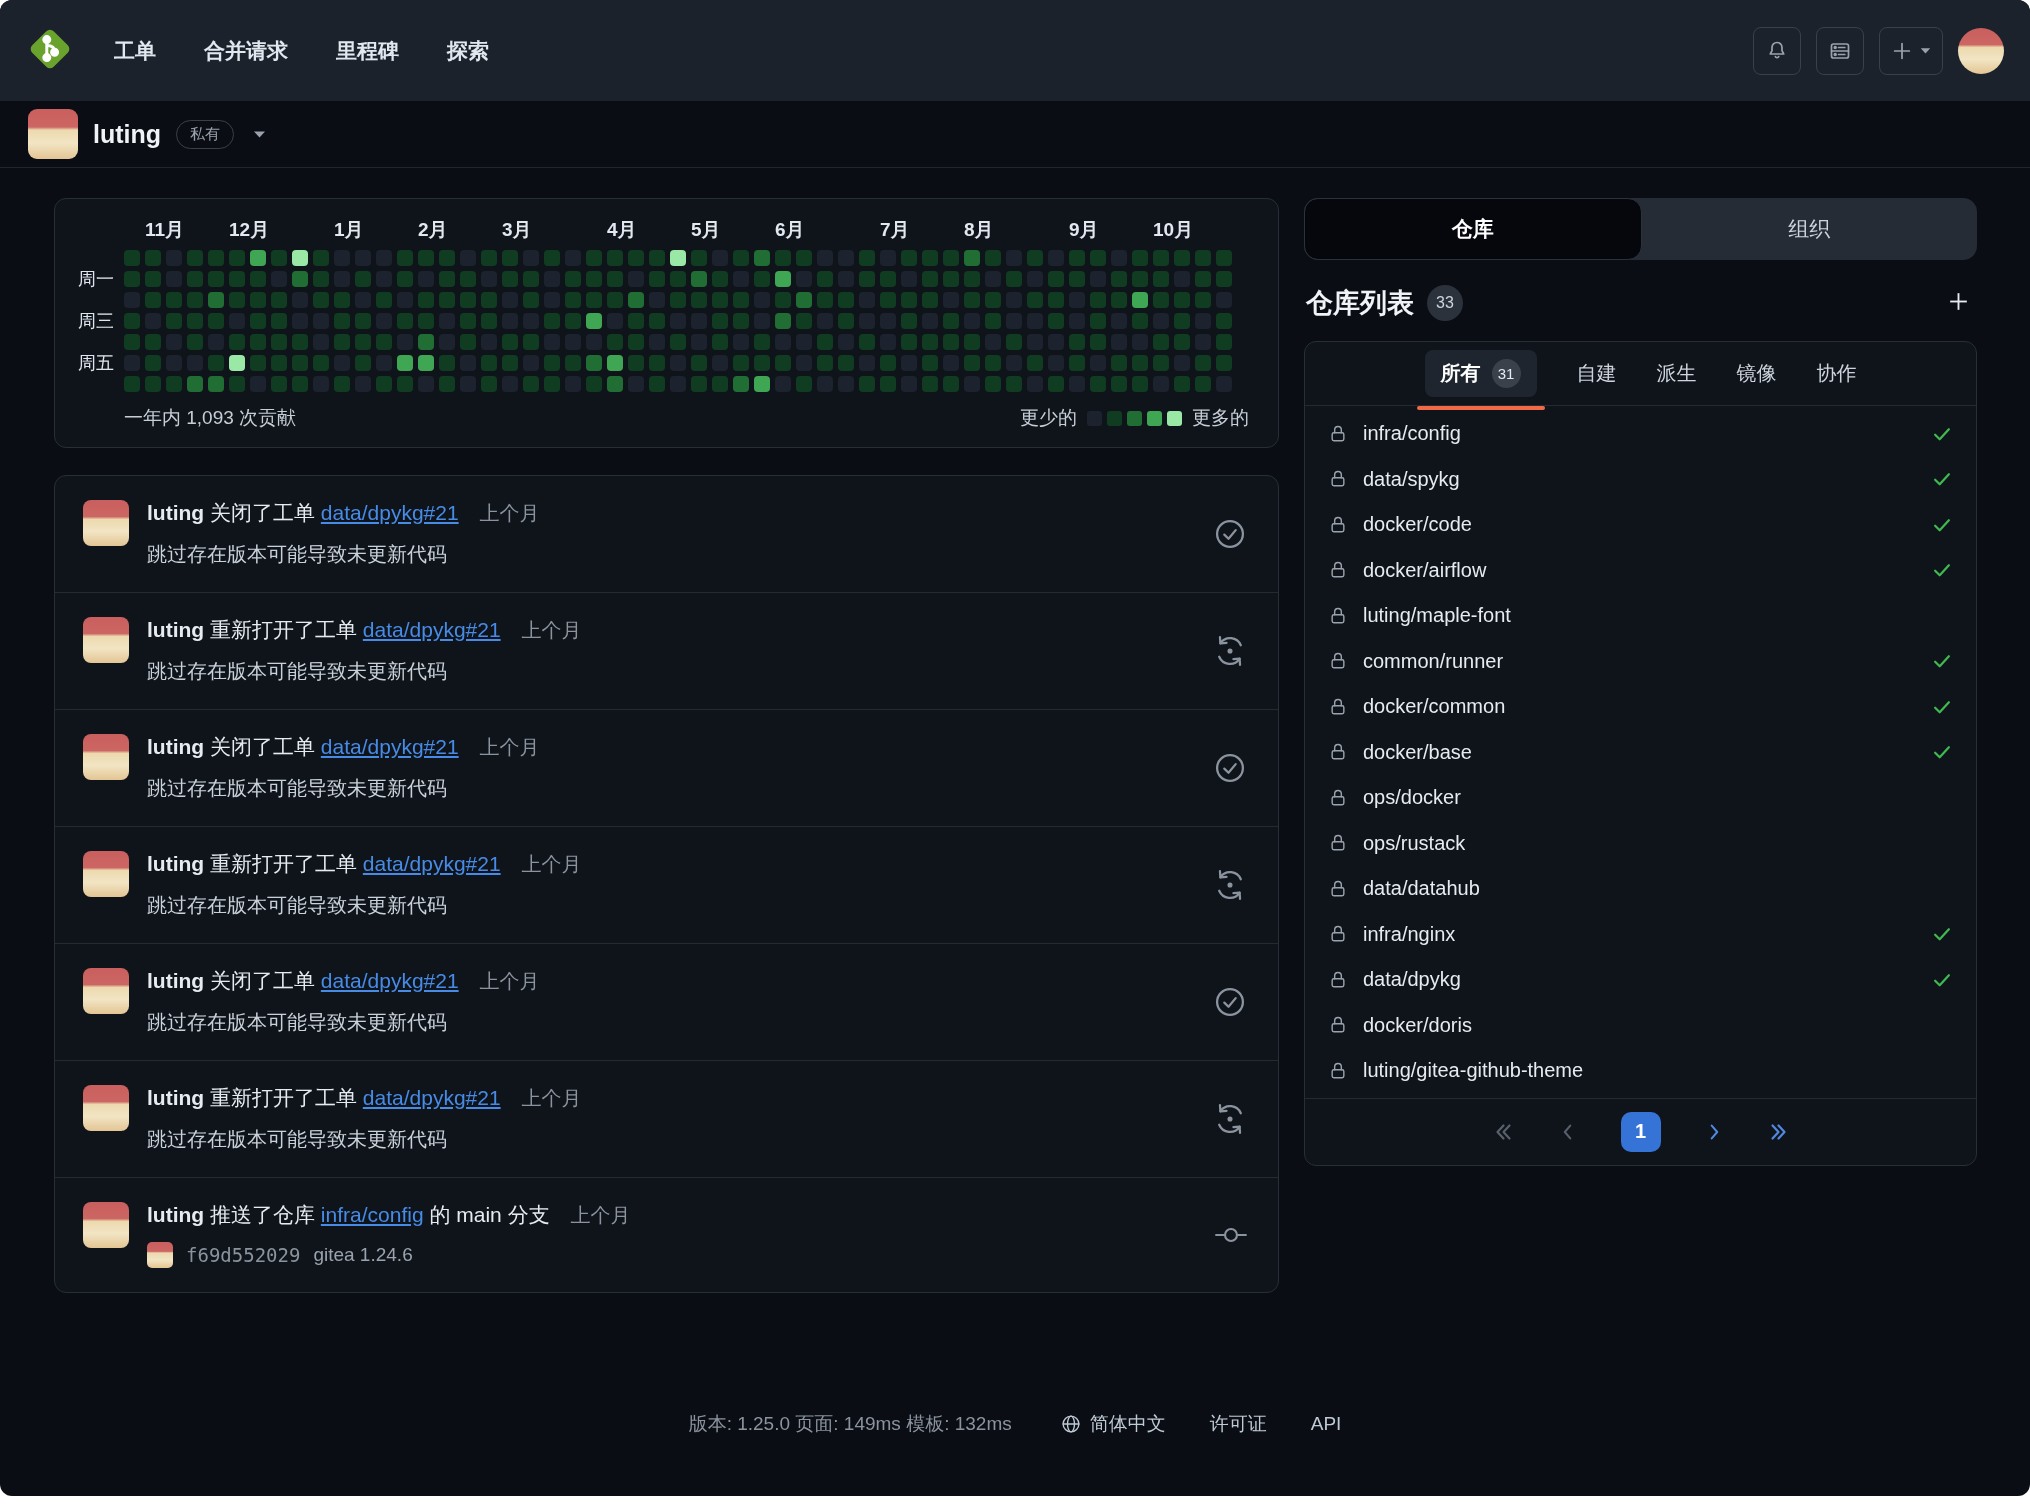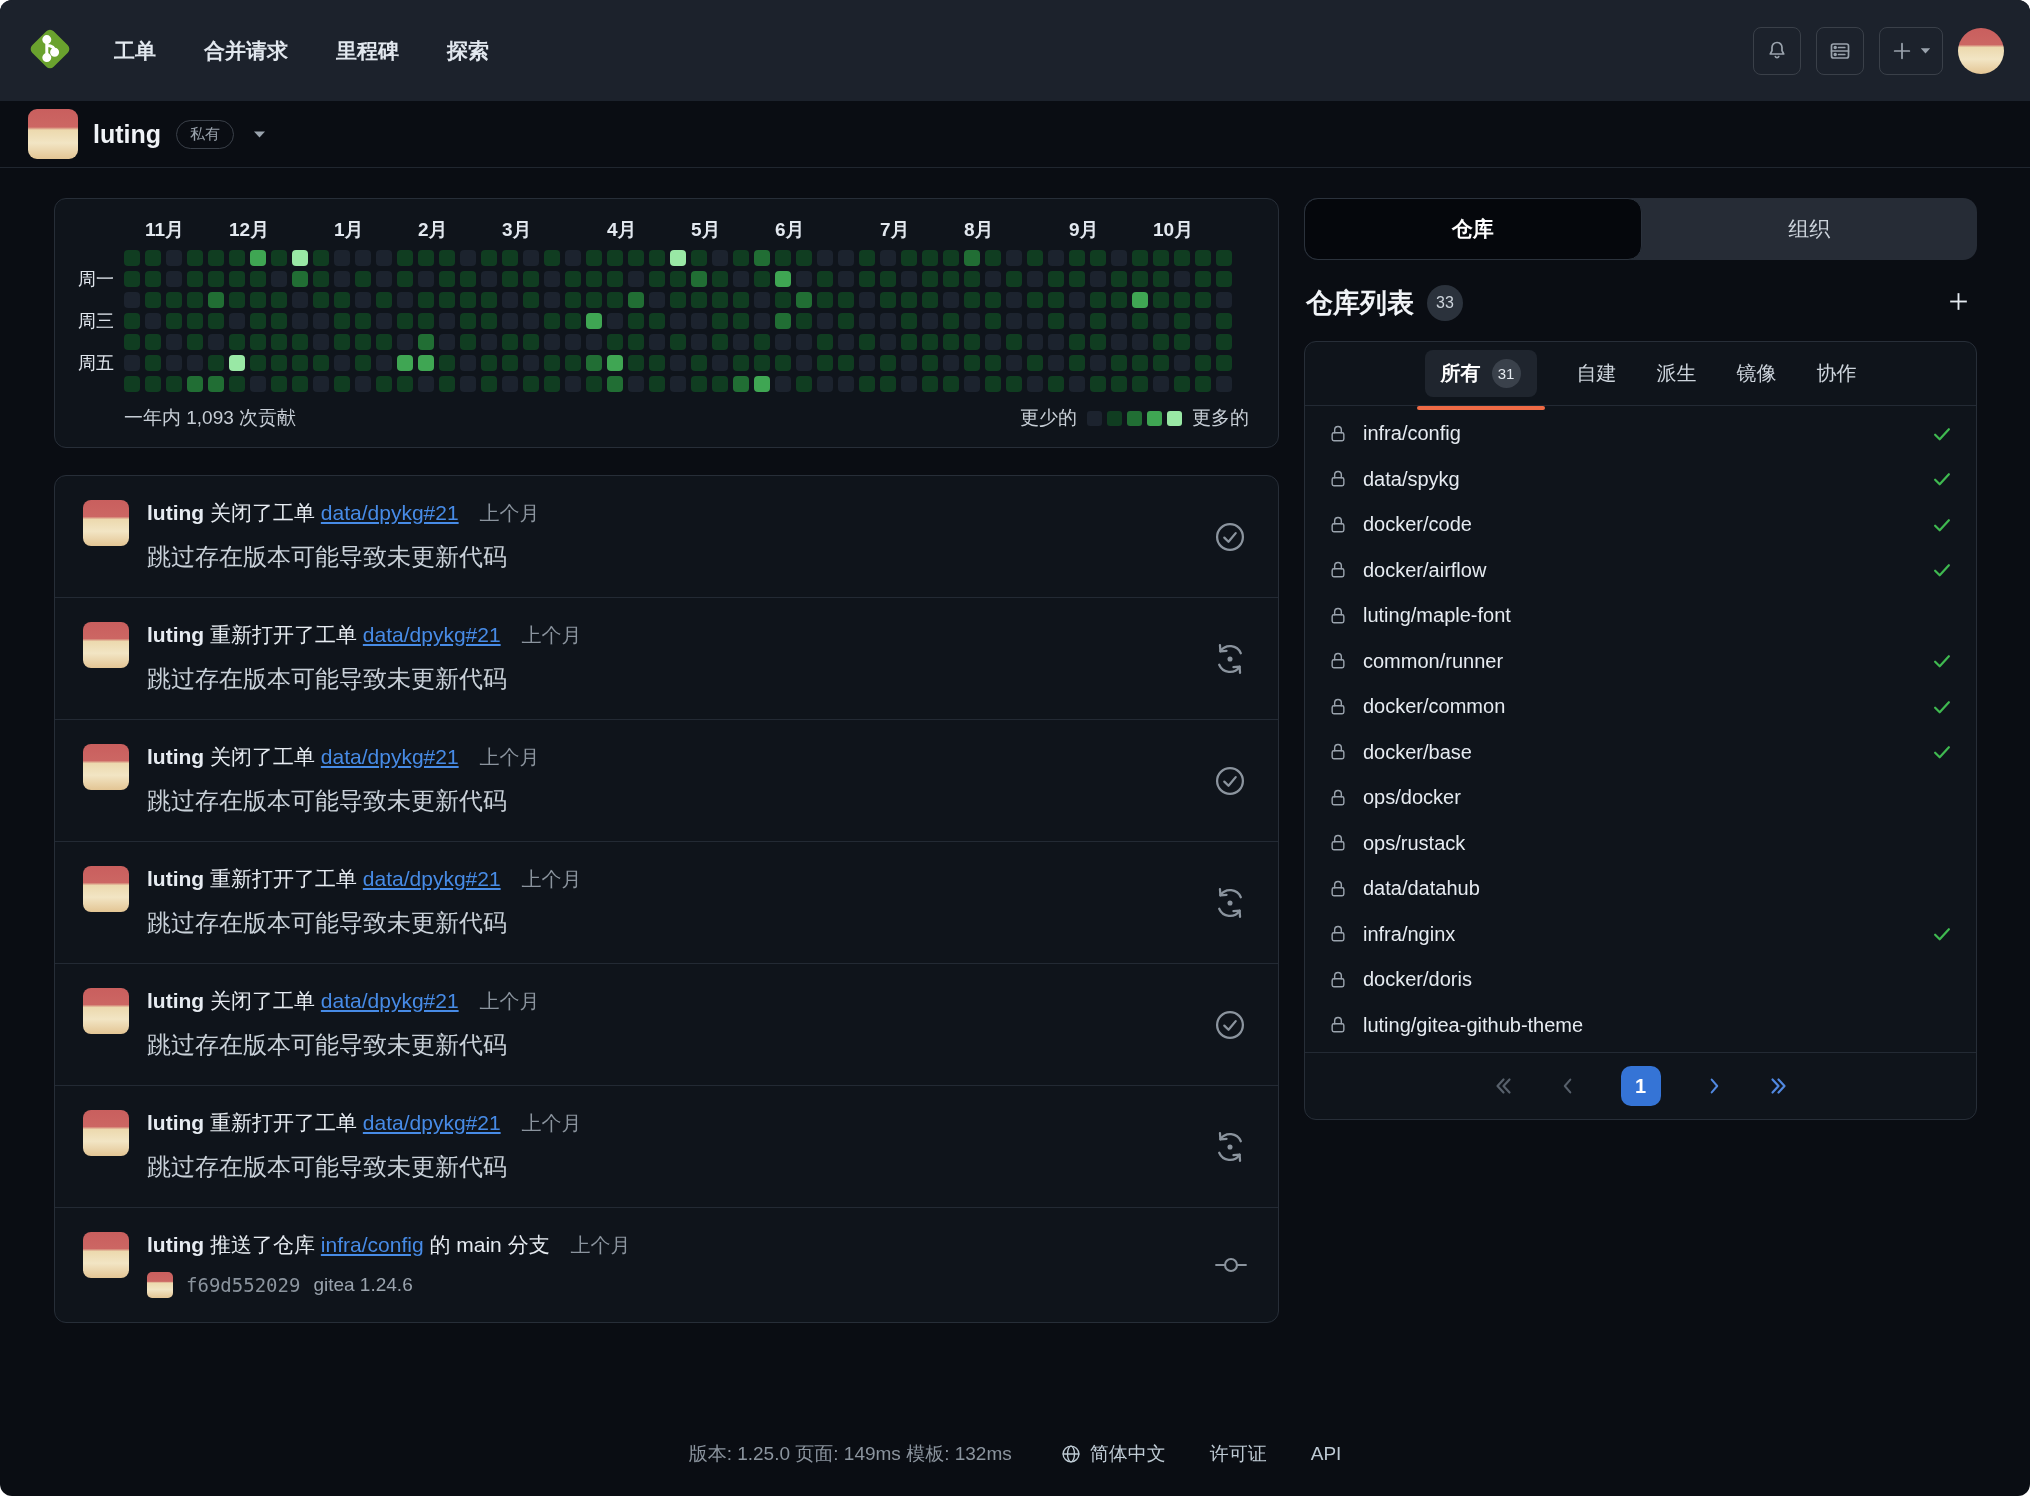--- a/index.html
+++ b/index.html
@@ -57,21 +57,21 @@
   .feed-card { margin-top:27px; overflow:hidden; }
   .feed-item { display:flex; align-items:flex-start; padding:24px 30px 24px 28px; border-top:1px solid #232a34; }
   .feed-item:first-child { border-top:none; }
   .feed-avatar { width:46px; height:46px; border-radius:8px; flex:none; cursor:pointer; }
   .feed-body { margin-left:18px; flex:1; min-width:0; }
   .feed-line { font-size:21px; color:#e6ebf1; line-height:26px; }
   .user-link { color:#e6ebf1; font-weight:600; text-decoration:none; cursor:pointer; }
   .obj-link { color:var(--link); text-decoration:underline; cursor:pointer; }
   .feed-branch { font-weight:400; color:#e6ebf1; }
   .feed-time { color:#8b949e; font-size:20px; margin-left:15px; }
-  .feed-comment { margin-top:15px; font-size:24px; color:#c9d1d9; }
+  .feed-comment { margin-top:15px; font-size:20px; color:#c9d1d9; }
   .feed-commit { margin-top:14px; display:flex; align-items:center; gap:13px; }
   .mini-avatar { width:26px; height:26px; border-radius:5px; flex:none; }
   .commit-hash { font-family:"DejaVu Sans Mono","Liberation Mono",monospace; font-size:19px; color:#8b949e; text-decoration:none; cursor:pointer; }
   .commit-msg { font-size:19px; color:#9aa3ad; }
   .feed-icon { margin-left:auto; align-self:center; color:#8b949e; padding-left:20px; display:flex; }
 
   
   .switcher { display:flex; height:62px; background:#262c36; border-radius:14px; font-size:21px; }
   .switch-tab { flex:1; display:flex; align-items:center; justify-content:center;
                 color:#cdd4dc; cursor:pointer; border-radius:14px; }
@@ -897,20 +897,34 @@
                 </svg>
               </span>
             </div>
             <div class="repo-row">
               <span class="repo-lock">
                 <svg width="20" height="20" viewBox="0 0 24 24" fill="none" stroke="currentColor" stroke-width="1.7" stroke-linecap="round" stroke-linejoin="round">
                   <rect x="5" y="10.5" width="14" height="9.5" rx="2"></rect>
                   <path d="M8 10.5V7a4 4 0 0 1 8 0v3.5"></path>
                 </svg>
               </span>
+              <span class="repo-name">data/dpykg</span>
+              <span class="repo-check">
+                <svg width="22" height="22" viewBox="0 0 24 24" fill="none" stroke="currentColor" stroke-width="2.4" stroke-linecap="round" stroke-linejoin="round">
+                  <path d="M4.5 12.8 L9.5 17.8 L19.5 6.8"></path>
+                </svg>
+              </span>
+            </div>
+            <div class="repo-row">
+              <span class="repo-lock">
+                <svg width="20" height="20" viewBox="0 0 24 24" fill="none" stroke="currentColor" stroke-width="1.7" stroke-linecap="round" stroke-linejoin="round">
+                  <rect x="5" y="10.5" width="14" height="9.5" rx="2"></rect>
+                  <path d="M8 10.5V7a4 4 0 0 1 8 0v3.5"></path>
+                </svg>
+              </span>
               <span class="repo-name">docker/doris</span>
             </div>
             <div class="repo-row">
               <span class="repo-lock">
                 <svg width="20" height="20" viewBox="0 0 24 24" fill="none" stroke="currentColor" stroke-width="1.7" stroke-linecap="round" stroke-linejoin="round">
                   <rect x="5" y="10.5" width="14" height="9.5" rx="2"></rect>
                   <path d="M8 10.5V7a4 4 0 0 1 8 0v3.5"></path>
                 </svg>
               </span>
               <span class="repo-name">luting/gitea-github-theme</span>

